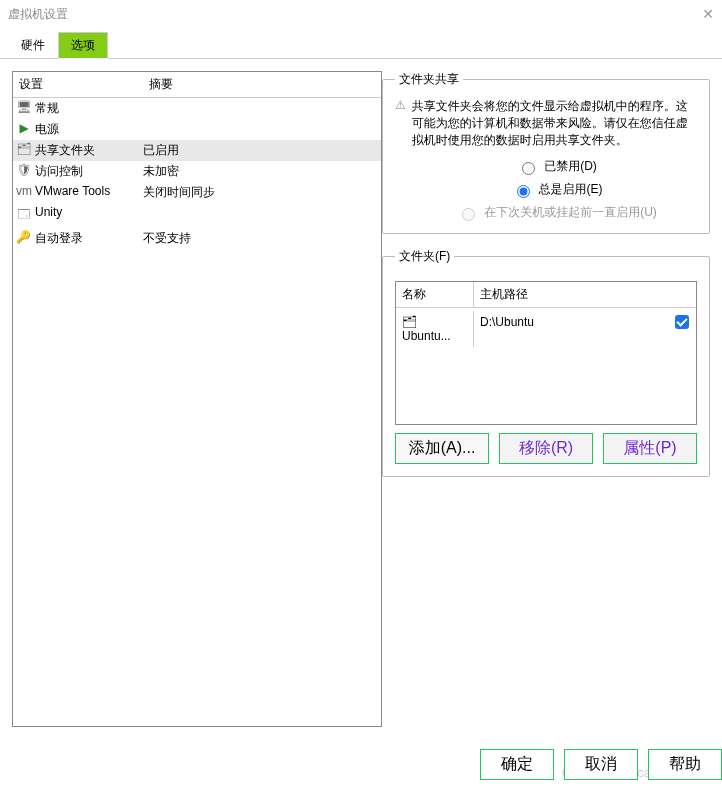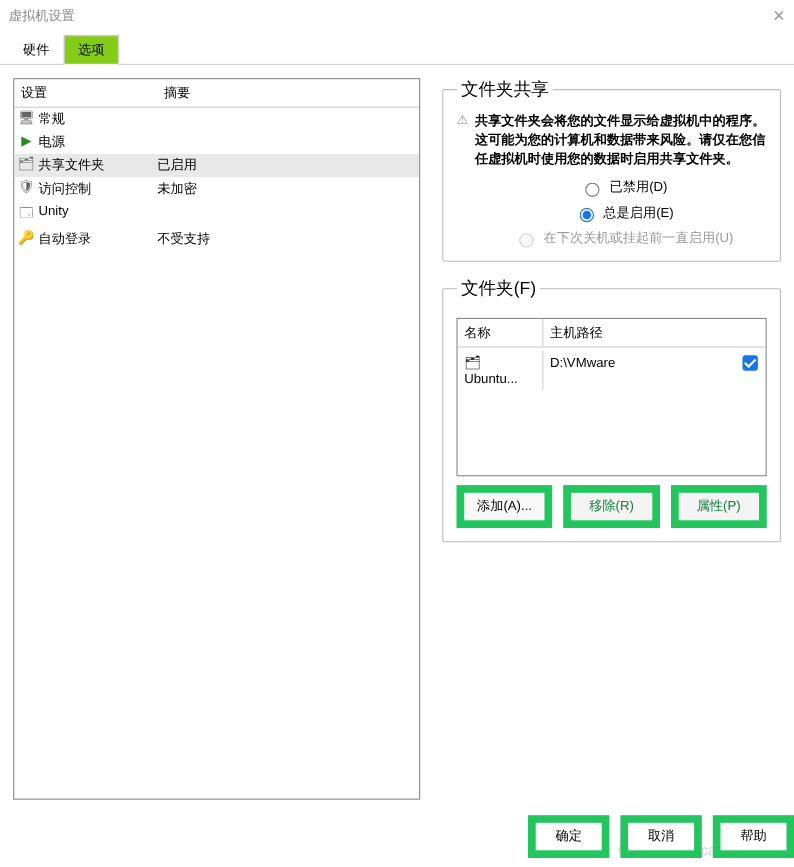--- a/index.html
+++ b/index.html
@@ -35,21 +35,20 @@
     border: 1px solid transparent;
     margin-bottom: -1px;
   }
   .tab.active {
     border: 1px solid #ccc;
     border-bottom: 1px solid #fff;
     background: #84cc16;
   }
   .content {
     display: flex;
-    gap: 20px;
     padding: 12px;
     height: 680px;
   }
   .left-panel {
     width: 370px;
     border: 1px solid #888;
     background: #fff;
     display: flex;
     flex-direction: column;
   }
@@ -75,24 +74,24 @@
     display: flex;
     flex-direction: column;
     gap: 14px;
   }
   fieldset {
     border: 1px solid #bbb;
     border-radius: 2px;
     padding: 10px 12px 12px 12px;
     margin: 0;
   }
-  legend { padding: 0 4px; font-size: 16px; }
+  legend { padding: 0 4px; font-size: 12px; }
   .warn-row { display: flex; gap: 6px; }
   .warn-icon { color: #888; }
-  .warn-text { line-height: 1.4; font-weight: bold; }
+  .warn-text { line-height: 1.4; }
   .radio-group { margin: 10px 0 0 22px; display: flex; flex-direction: column; gap: 6px; }
   .radio-row { display: flex; align-items: center; gap: 6px; justify-content: center; }
   .radio-row.disabled { color: #999; }
   input[type=radio] { accent-color: #1a73e8; }
   .folder-list {
     border: 1px solid #888;
     height: 144px;
     margin-top: 6px;
   }
   .fl-header { display: flex; border-bottom: 1px solid #ccc; }
@@ -112,28 +111,28 @@
     position: absolute;
     left: 4px; top: 1px;
     width: 4px; height: 8px;
     border: solid #fff;
     border-width: 0 2px 2px 0;
     transform: rotate(45deg);
   }
   .btn-row { display: flex; gap: 10px; margin-top: 8px; }
   .btn {
     flex: 1;
-    border: 7px solid #22c55e;
+    border: 1px solid #22c55e;
     background: #f8f8f8;
     padding: 4px 10px;
     text-align: center;
     cursor: pointer;
-    font-size: 12px;
-  }
-  .btn.disabled { color: #15803d; background: #f4f4f4; }
+    font-size: 16px;
+  }
+  .btn.disabled { color: #6d28d9; background: #f4f4f4; }
   .footer {
     position: fixed;
     bottom: 8px;
     right: 0;
     display: flex;
     gap: 10px;
   }
   .footer .btn { width: 74px; flex: none; background: #fff; }
   .watermark {
     position: fixed;
@@ -176,20 +175,25 @@
         </div>
         <div class="list-row selected">
           <span class="row-icon">🗂</span>
           <span class="row-label">共享文件夹</span>
           <span class="row-summary">已启用</span>
         </div>
         <div class="list-row">
           <span class="row-icon">🛡</span>
           <span class="row-label">访问控制</span>
           <span class="row-summary">未加密</span>
+        </div>
+        <div class="list-row">
+          <span class="row-icon">vm</span>
+          <span class="row-label">VMware Tools</span>
+          <span class="row-summary">关闭时间同步</span>
         </div>
         <div class="list-row">
           <span class="row-icon">🗔</span>
           <span class="row-label">Unity</span>
           <span class="row-summary"></span>
         </div>
         <div class="list-row">
           <span class="row-icon">🔑</span>
           <span class="row-label">自动登录</span>
           <span class="row-summary">不受支持</span>
@@ -226,21 +230,21 @@
         <div class="fl-header">
           <div class="fl-name">名称</div>
           <div class="fl-path">主机路径</div>
           <div class="fl-check"></div>
         </div>
         <div class="fl-row">
           <div class="fl-name">
             <span>🗂</span>
             <span>Ubuntu...</span>
           </div>
-          <div class="fl-path">D:\VMware</div>
+          <div class="fl-path">D:\Ubuntu</div>
           <div class="fl-check"><span class="checkbox-on"></span></div>
         </div>
       </div>
       <div class="btn-row">
         <div class="btn">添加(A)...</div>
         <div class="btn disabled">移除(R)</div>
         <div class="btn disabled">属性(P)</div>
       </div>
     </fieldset>
   </div>

